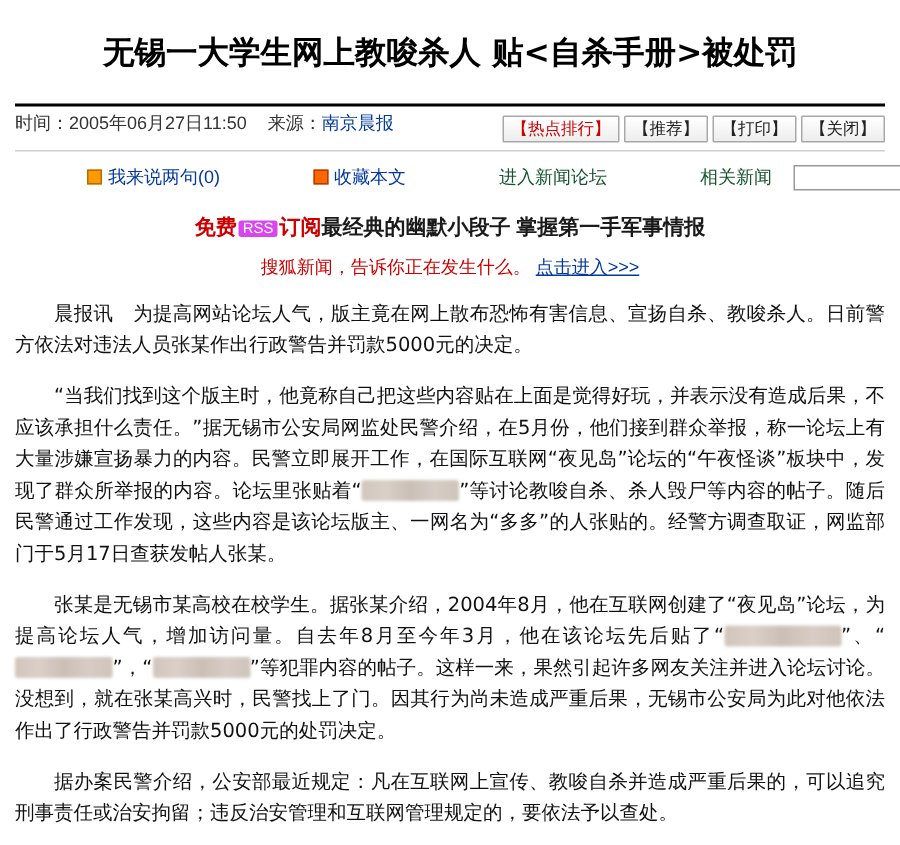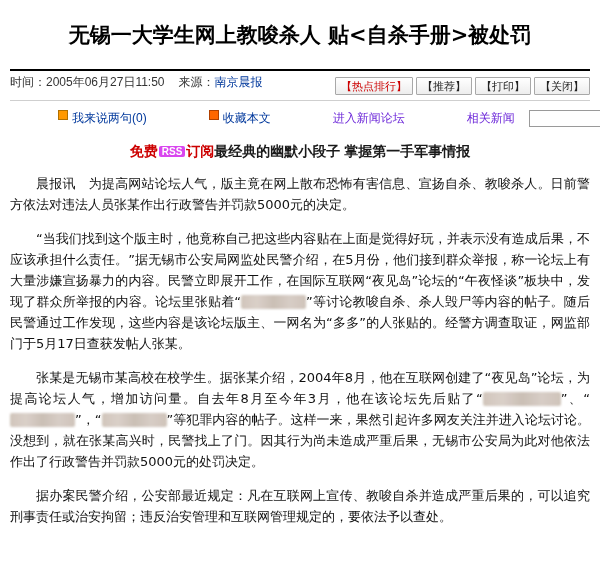--- a/index.html
+++ b/index.html
@@ -79,39 +79,40 @@
   
   .toolrow {
     display: flex;
     align-items: center;
     height: 26px;
     font-size: 12px;
     padding-top: 4px;
   }
   .tool-item {
     display: flex;
+    align-items: center;
     margin-right: 14px;
     white-space: nowrap;
     padding-left: 48px;
   }
   .sq {
     display: inline-block;
     width: 10px;
     height: 10px;
     margin-right: 4px;
     border: 1px solid #b07000;
     box-sizing: border-box;
   }
   .sq.orange { background: #ff9900; }
   .sq.red { background: #ff6600; border-color: #b04000; }
   .link-blue {
     color: #00389c;
     text-decoration: none;
   }
-  .link-plain { color: #6d28d9; text-decoration: none; }
+  .link-plain { color: #14532d; text-decoration: none; }
   .toolrow .spacer { flex: 1 1 auto; }
   .searchbox {
     width: 120px;
     height: 17px;
     border: 1px solid #9a9a9a;
     background: #fff;
     box-sizing: border-box;
     font-size: 11px;
     padding: 1px 3px;
     color: #333;
@@ -131,21 +132,21 @@
     font-size: 14px;
     font-weight: bold;
     white-space: nowrap;
   }
   .ad-free { color: #cc0000; }
   .ad-rss {
     display: inline-block;
     background: #d946ef;
     color: #fff;
     font-size: 10px;
-    font-weight: bold;
+    font-weight: normal;
     padding: 0 3px;
     border-radius: 2px;
     vertical-align: 1px;
     margin: 0 1px;
   }
   .ad-dark { color: #1a1a1a; }
   .adline2 {
     text-align: center;
     margin-top: 9px;
     font-size: 12px;
@@ -217,20 +218,24 @@
     </span>
     <span class="spacer"></span>
     <input class="searchbox" type="text" placeholder="" style="">
     <span class="searchbtn">搜索</span>
   </div>
 
   <div class="adline">
     <span class="ad-free">免费</span><span class="ad-rss">RSS</span><span class="ad-free">订阅</span><span class="ad-dark">最经典的幽默小段子 掌握第一手军事情报</span>
   </div>
 
+  <div class="adline2">
+    <span>搜狐新闻，告诉你正在发生什么。</span>
+    <a href="#">点击进入&gt;&gt;&gt;</a>
+  </div>
 
   <div class="article">
     <p>
       <span>晨报讯　为提高网站论坛人气，版主竟在网上散布恐怖有害信息、宣扬自杀、教唆杀人。日前警方依法对违法人员张某作出行政警告并罚款5000元的决定。</span>
     </p>
     <p>
       <span>“当我们找到这个版主时，他竟称自己把这些内容贴在上面是觉得好玩，并表示没有造成后果，不应该承担什么责任。”据无锡市公安局网监处民警介绍，在5月份，他们接到群众举报，称一论坛上有大量涉嫌宣扬暴力的内容。民警立即展开工作，在国际互联网“夜见岛”论坛的“午夜怪谈”板块中，发现了群众所举报的内容。论坛里张贴着“<span class="blur" style="width: 65px;"></span>”等讨论教唆自杀、杀人毁尸等内容的帖子。随后民警通过工作发现，这些内容是该论坛版主、一网名为“多多”的人张贴的。经警方调查取证，网监部门于5月17日查获发帖人张某。</span>
     </p>
     <p>
       <span>张某是无锡市某高校在校学生。据张某介绍，2004年8月，他在互联网创建了“夜见岛”论坛，为提高论坛人气，增加访问量。自去年8月至今年3月，他在该论坛先后贴了“<span class="blur" style="width: 78px;"></span>”、“<span class="blur" style="width: 65px;"></span>”，“<span class="blur" style="width: 65px;"></span>”等犯罪内容的帖子。这样一来，果然引起许多网友关注并进入论坛讨论。没想到，就在张某高兴时，民警找上了门。因其行为尚未造成严重后果，无锡市公安局为此对他依法作出了行政警告并罚款5000元的处罚决定。</span>

